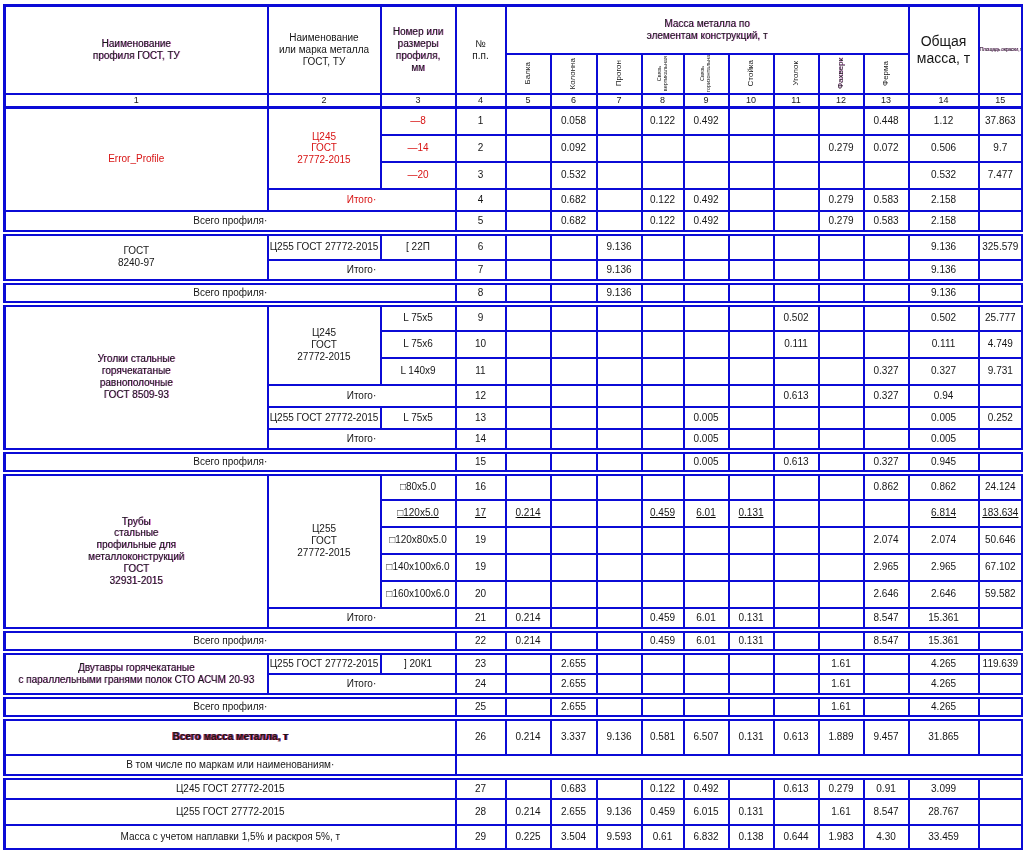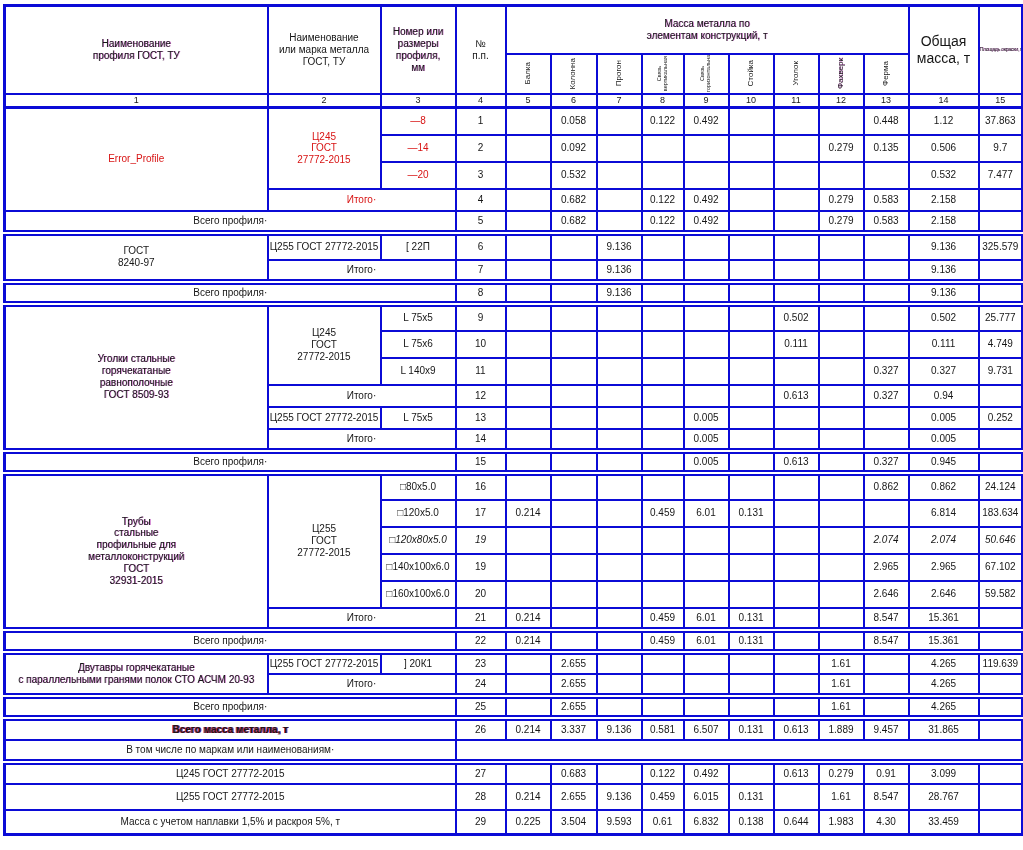--- a/index.html
+++ b/index.html
@@ -122,21 +122,21 @@
           <td class="red">—14</td>
           <td>2</td>
           <td></td>
           <td>0.092</td>
           <td></td>
           <td></td>
           <td></td>
           <td></td>
           <td></td>
           <td>0.279</td>
-          <td>0.135</td>
+          <td>0.072</td>
           <td>0.506</td>
           <td>9.7</td>
         </tr>
         <tr style="height: 27px;">
           <td class="red">—20</td>
           <td>3</td>
           <td></td>
           <td>0.532</td>
           <td></td>
           <td></td>
@@ -356,36 +356,36 @@
           <td></td>
           <td></td>
           <td></td>
           <td></td>
           <td></td>
           <td></td>
           <td>0.862</td>
           <td>0.862</td>
           <td>24.124</td>
         </tr>
-        <tr style="height: 27px;">
+        <tr style="height: 27px; text-decoration: underline;">
           <td>□120x5.0</td>
           <td>17</td>
           <td>0.214</td>
           <td></td>
           <td></td>
           <td>0.459</td>
           <td>6.01</td>
           <td>0.131</td>
           <td></td>
           <td></td>
           <td></td>
           <td>6.814</td>
           <td>183.634</td>
         </tr>
-        <tr style="height: 27px; font-style: italic;">
+        <tr style="height: 27px;">
           <td>□120x80x5.0</td>
           <td>19</td>
           <td></td>
           <td></td>
           <td></td>
           <td></td>
           <td></td>
           <td></td>
           <td></td>
           <td></td>
@@ -494,21 +494,21 @@
           <td></td>
           <td></td>
           <td></td>
           <td></td>
           <td></td>
           <td>1.61</td>
           <td></td>
           <td>4.265</td>
           <td></td>
         </tr>
-        <tr class="sep" style="height: 22px;">
+        <tr class="sep" style="height: 37px;">
           <td colspan="3" class="bold-smudge">Всего масса металла, т</td>
           <td>26</td>
           <td>0.214</td>
           <td>3.337</td>
           <td>9.136</td>
           <td>0.581</td>
           <td>6.507</td>
           <td>0.131</td>
           <td>0.613</td>
           <td>1.889</td>

